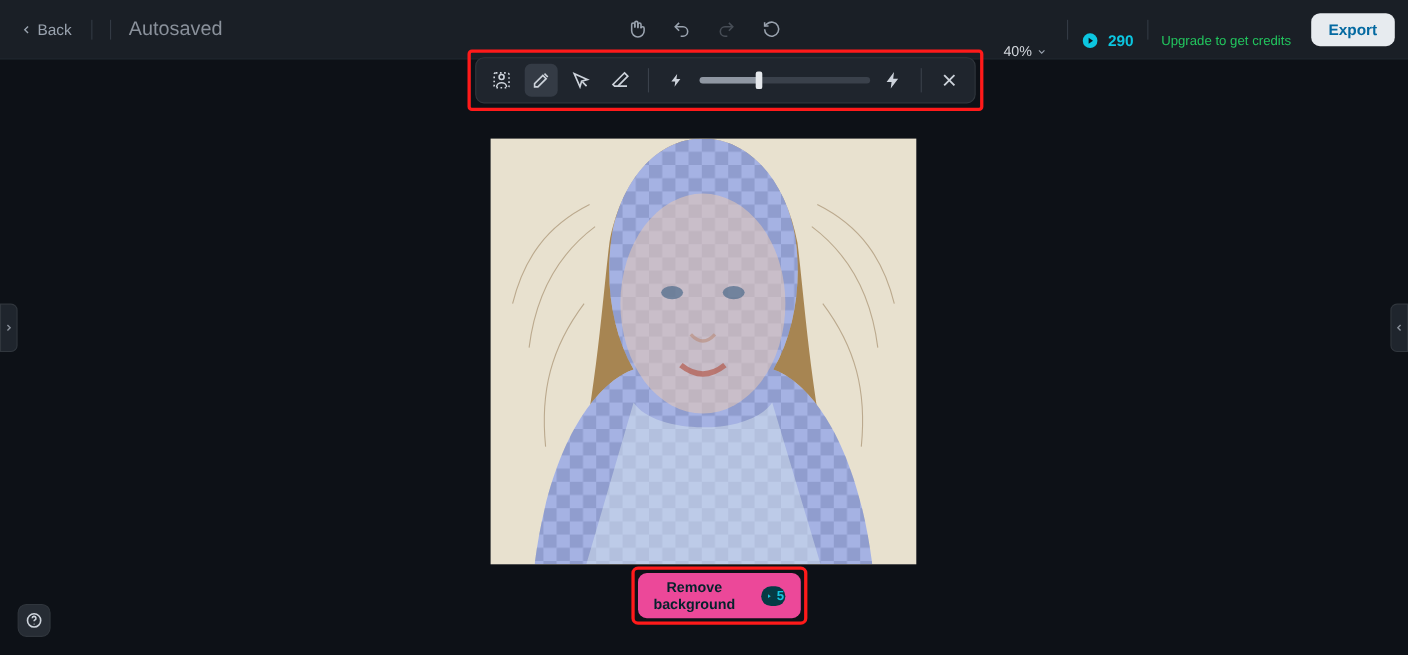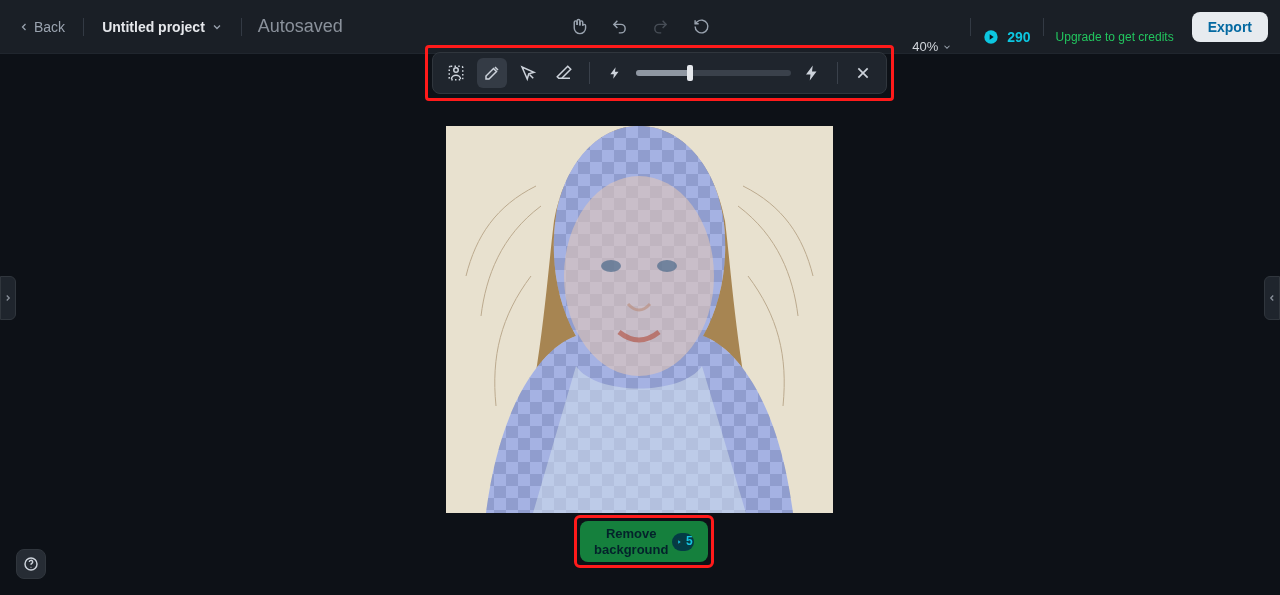--- a/index.html
+++ b/index.html
@@ -110,23 +110,23 @@
 
   
   .remove-bg-wrap {
     position: absolute;
     left: 574px; top: 515px;
     border: 3px solid #ff1a1a;
     border-radius: 6px;
     padding: 3px;
   }
   .remove-bg-btn {
-    background: #15803d; color: #04222b;
+    background: #ec4899; color: #04222b;
     border: none; border-radius: 8px;
-    display: flex; align-items: center; gap: 4px;
+    display: flex; align-items: center; gap: 24px;
     padding: 5px 14px; cursor: pointer;
     font-size: 13px; font-weight: 600; line-height: 1.2;
     text-align: center;
   }
   .remove-bg-btn .rb-text { display:flex; flex-direction: column; }
   .cost-badge {
     background: #043b45; color: #13c3df; width: 22px; height: 18px;
     border-radius: 10px; display: inline-flex; align-items: center;
     justify-content: center; font-size: 12px; gap:2px;
   }
@@ -154,26 +154,20 @@
 <body>
 
 <div class="topbar">
   <div class="back-btn">
     <svg width="12" height="12" viewBox="0 0 24 24" fill="none" stroke="currentColor" stroke-width="2.5">
         <polyline points="15 18 9 12 15 6"></polyline>
       </svg>
     <span>Back</span>
   </div>
   <div class="vdiv"></div>
-  <div class="project-drop">
-    <span>Untitled project</span>
-    <svg width="12" height="12" viewBox="0 0 24 24" fill="none" stroke="#9aa3af" stroke-width="2.5">
-        <polyline points="6 9 12 15 18 9"></polyline>
-      </svg>
-  </div>
   <div class="vdiv"></div>
   <span class="autosaved">Autosaved</span>
 
   <div class="topbar-center">
     <span class="icon-btn">
       <svg width="17" height="17" viewBox="0 0 24 24" fill="none" stroke="currentColor" stroke-width="2">
           <path d="M18 11V6a2 2 0 0 0-4 0v5"></path>
           <path d="M14 10V4a2 2 0 1 0-4 0v6"></path>
           <path d="M10 10V6a2 2 0 1 0-4 0v8a8 8 0 0 0 16 0v-3a2 2 0 1 0-4 0"></path>
         </svg>

